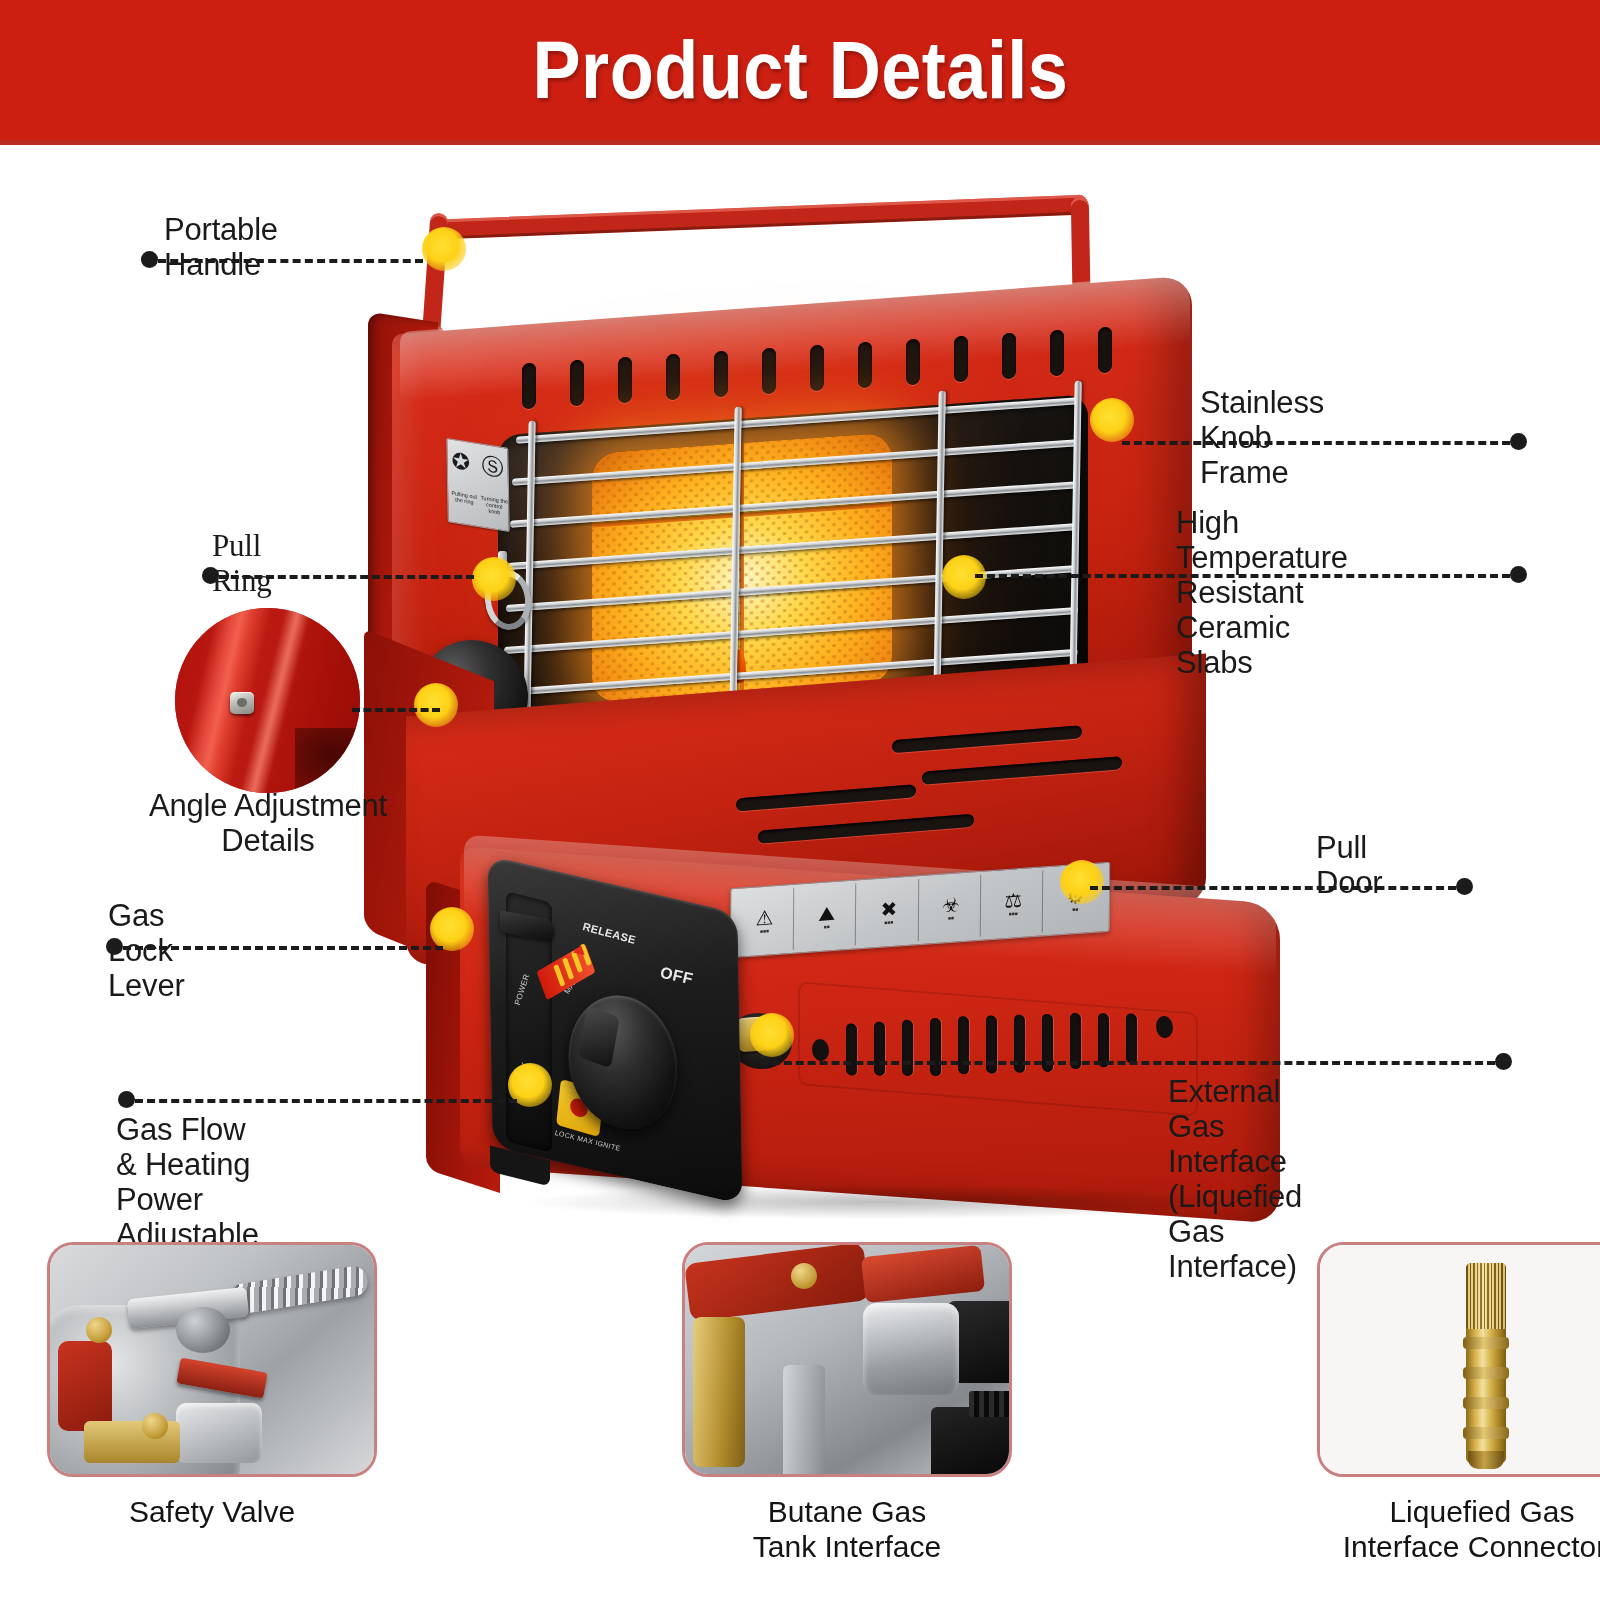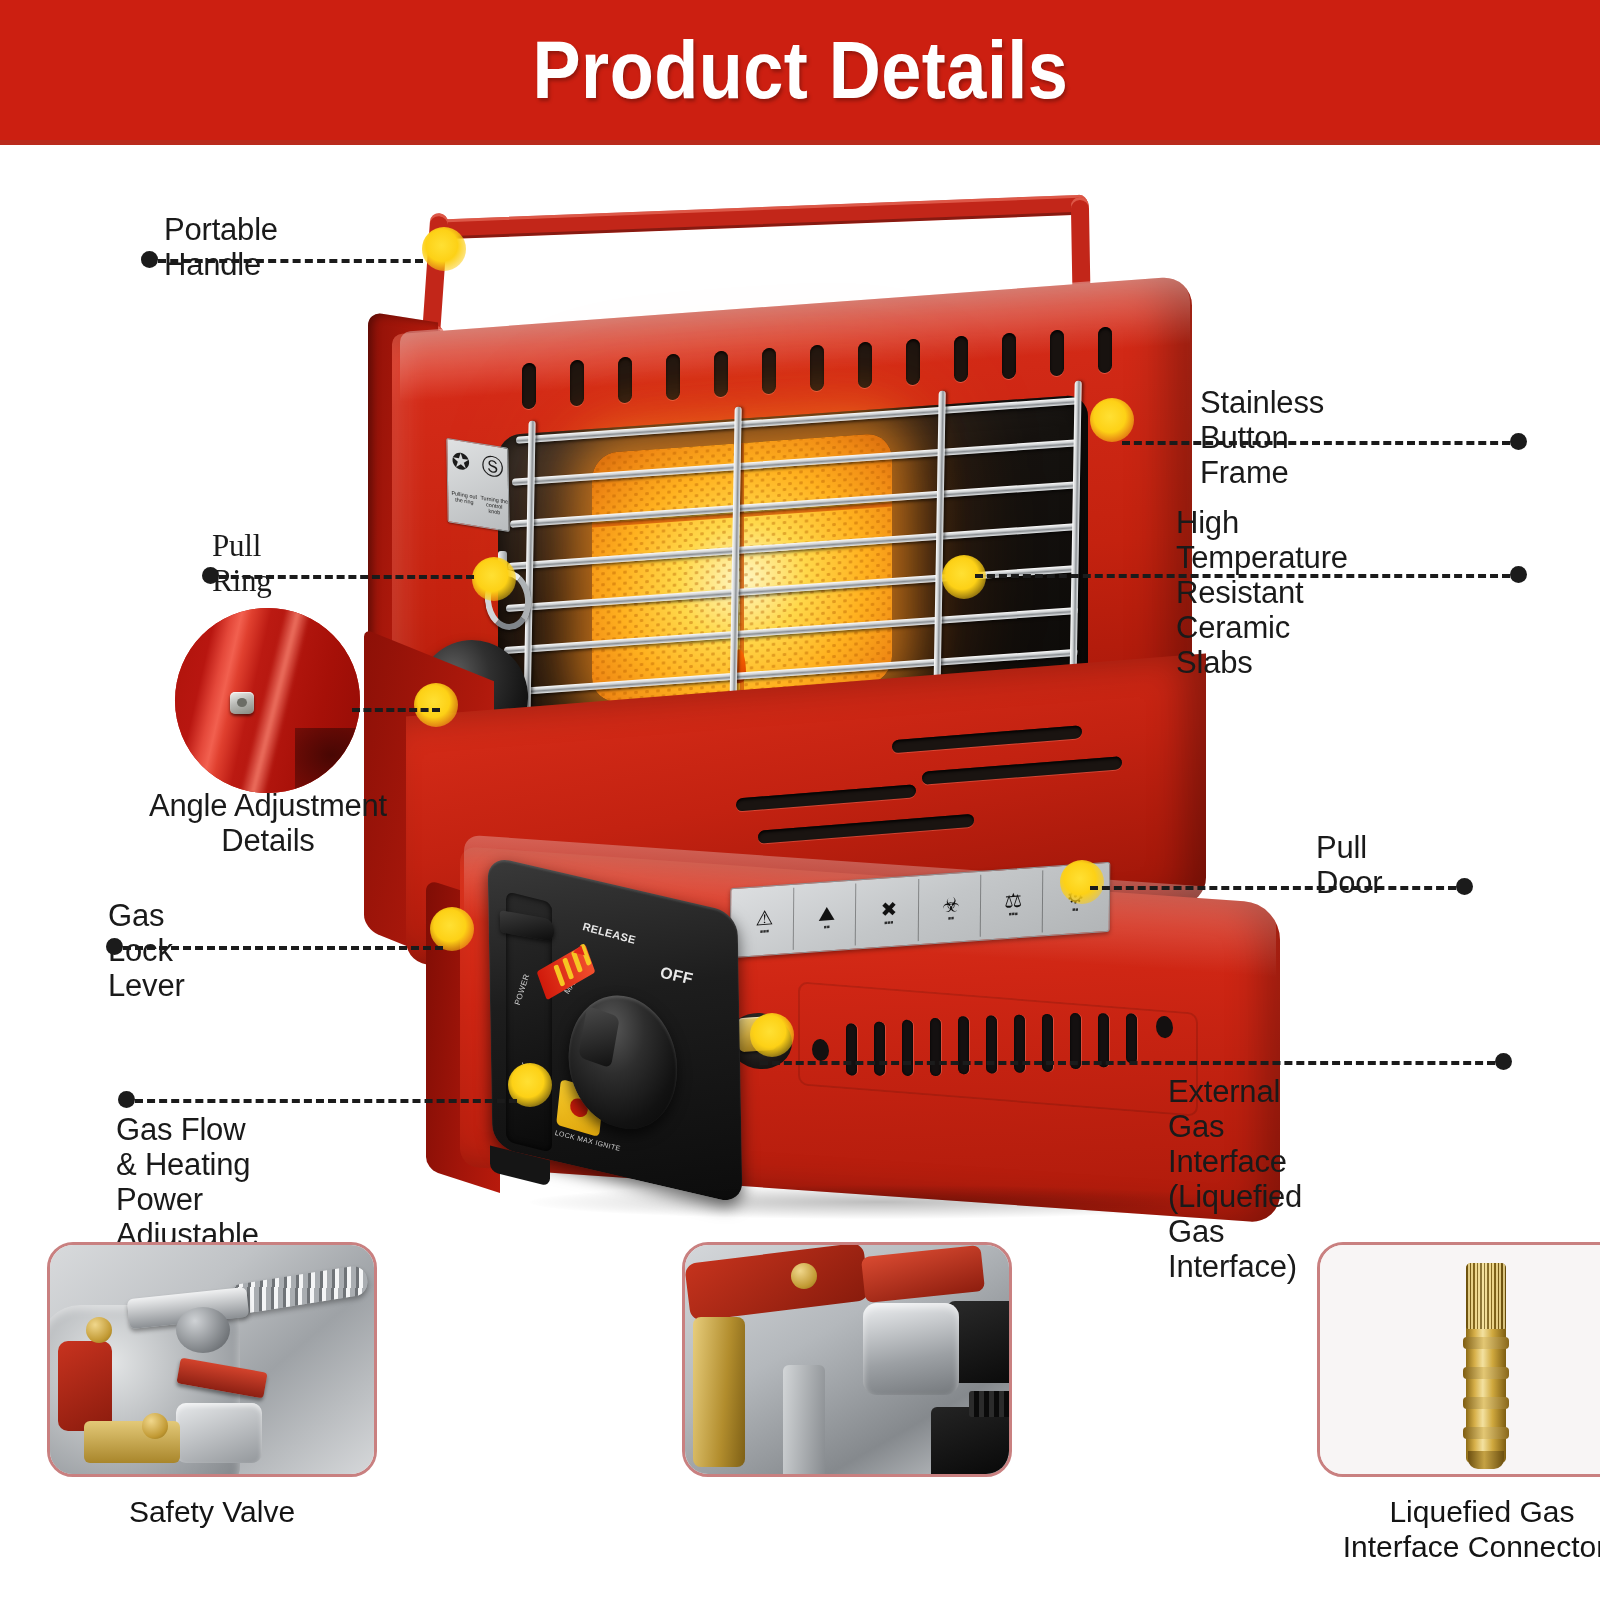--- a/index.html
+++ b/index.html
@@ -677,21 +677,21 @@
   </div>
 
   <div class="callout">
     <span class="anchor-dot" style="left:118px; top:1091px;"></span>
     <span class="dash" style="left:135px; top:1099px; width:382px;"></span>
     <span class="ctext" style="left:116px; top:1112px;">Gas Flow &amp; Heating
 Power Adjustable Knob</span>
   </div>
 
   <div class="callout">
-    <span class="ctext right" style="left:1200px; top:385px;">Stainless Button Frame</span>
+    <span class="ctext right" style="left:1200px; top:385px;">Stainless Knob Frame</span>
     <span class="dash" style="left:1122px; top:441px; width:388px;"></span>
     <span class="anchor-dot" style="left:1510px; top:433px;"></span>
   </div>
 
   <div class="callout">
     <span class="ctext right" style="left:1176px; top:505px;">High Temperature
 Resistant Ceramic Slabs</span>
     <span class="dash" style="left:975px; top:574px; width:535px;"></span>
     <span class="anchor-dot" style="left:1510px; top:566px;"></span>
   </div>
@@ -736,20 +736,22 @@
           <div class="redclip"></div>
           <div class="black"></div>
           <div class="barrel"></div>
           <div class="brass"></div>
           <div class="stem"></div>
           <div class="black2"></div>
           <div class="ridges"></div>
           <div class="screw"></div>
         </div>
       </div>
+      <div class="cap">Butane Gas
+Tank Interface</div>
     </div>
 
     <div class="thumb">
       <div class="frame">
         <div class="tv3">
           <div class="conn"></div>
           <div class="knurl"></div>
           <div class="barb" style="top:92px;"></div>
           <div class="barb" style="top:122px;"></div>
           <div class="barb" style="top:152px;"></div>

